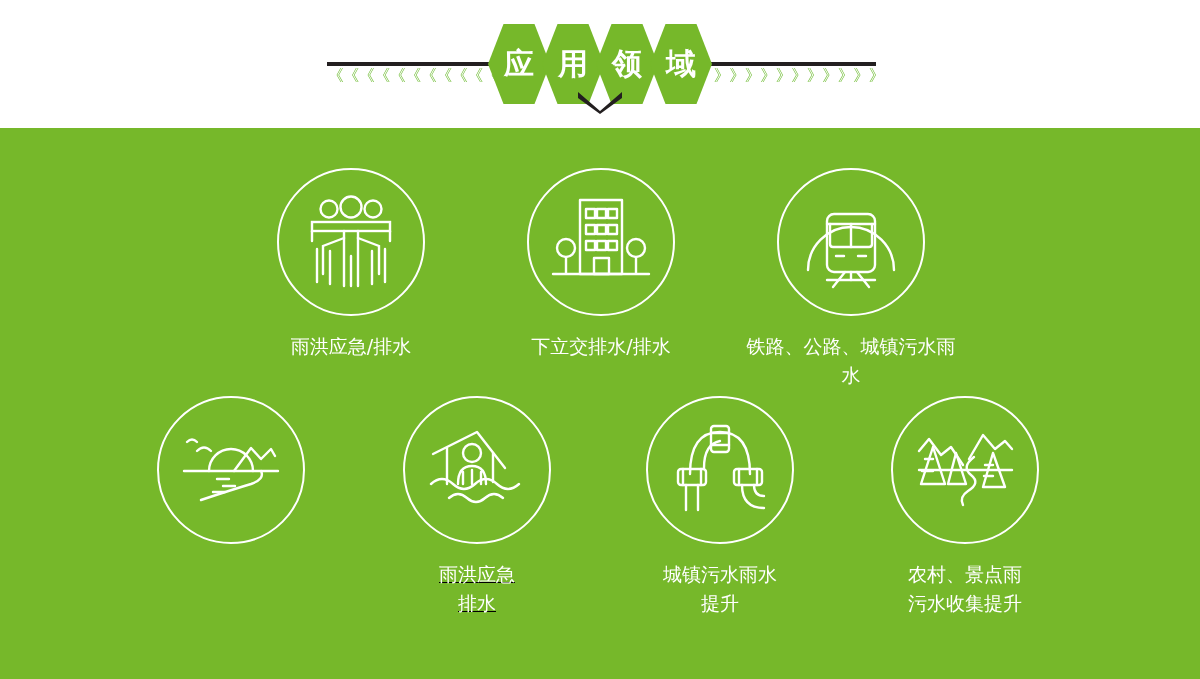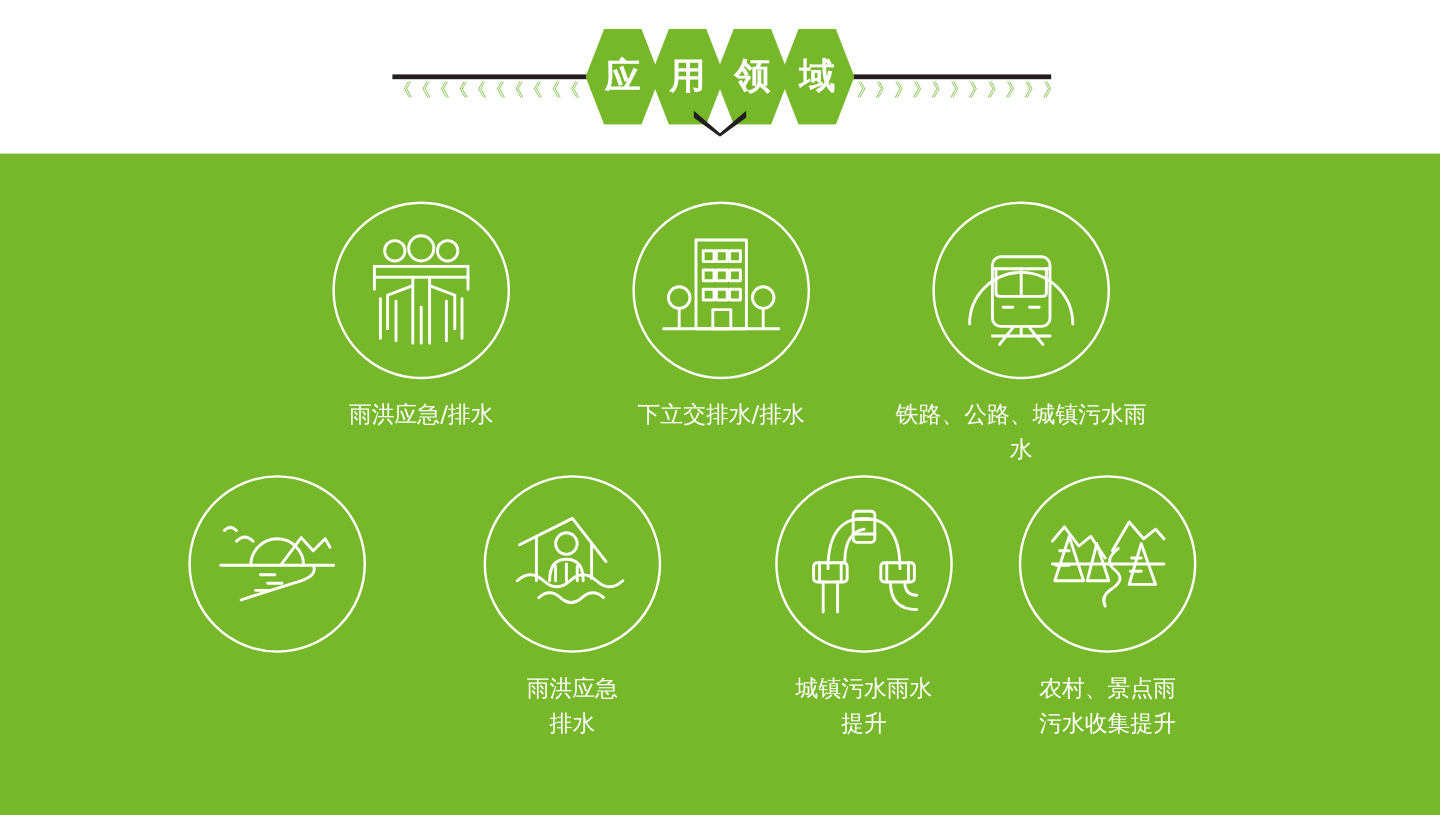--- a/index.html
+++ b/index.html
@@ -96,23 +96,23 @@
     top:0;
     width:210px;
     text-align:center;
   }
   
   #row1 .c0 { left:246px; }
   #row1 .c1 { left:496px; }
   #row1 .c2 { left:746px; }
   
   #row2 .c0 { left:126px; }
-  #row2 .c1 { left:372px; }
+  #row2 .c1 { left:372px;text-decoration:underline; }
   #row2 .c2 { left:615px; }
-  #row2 .c3 { left:818px; }
+  #row2 .c3 { left:860px; }
 
   .icon-ring {
     width:148px; height:148px;
     margin:0 auto;
     border:2px solid #ffffff;
     border-radius:50%;
     position:relative;
   }
   .icon-ring svg {
     position:absolute;

